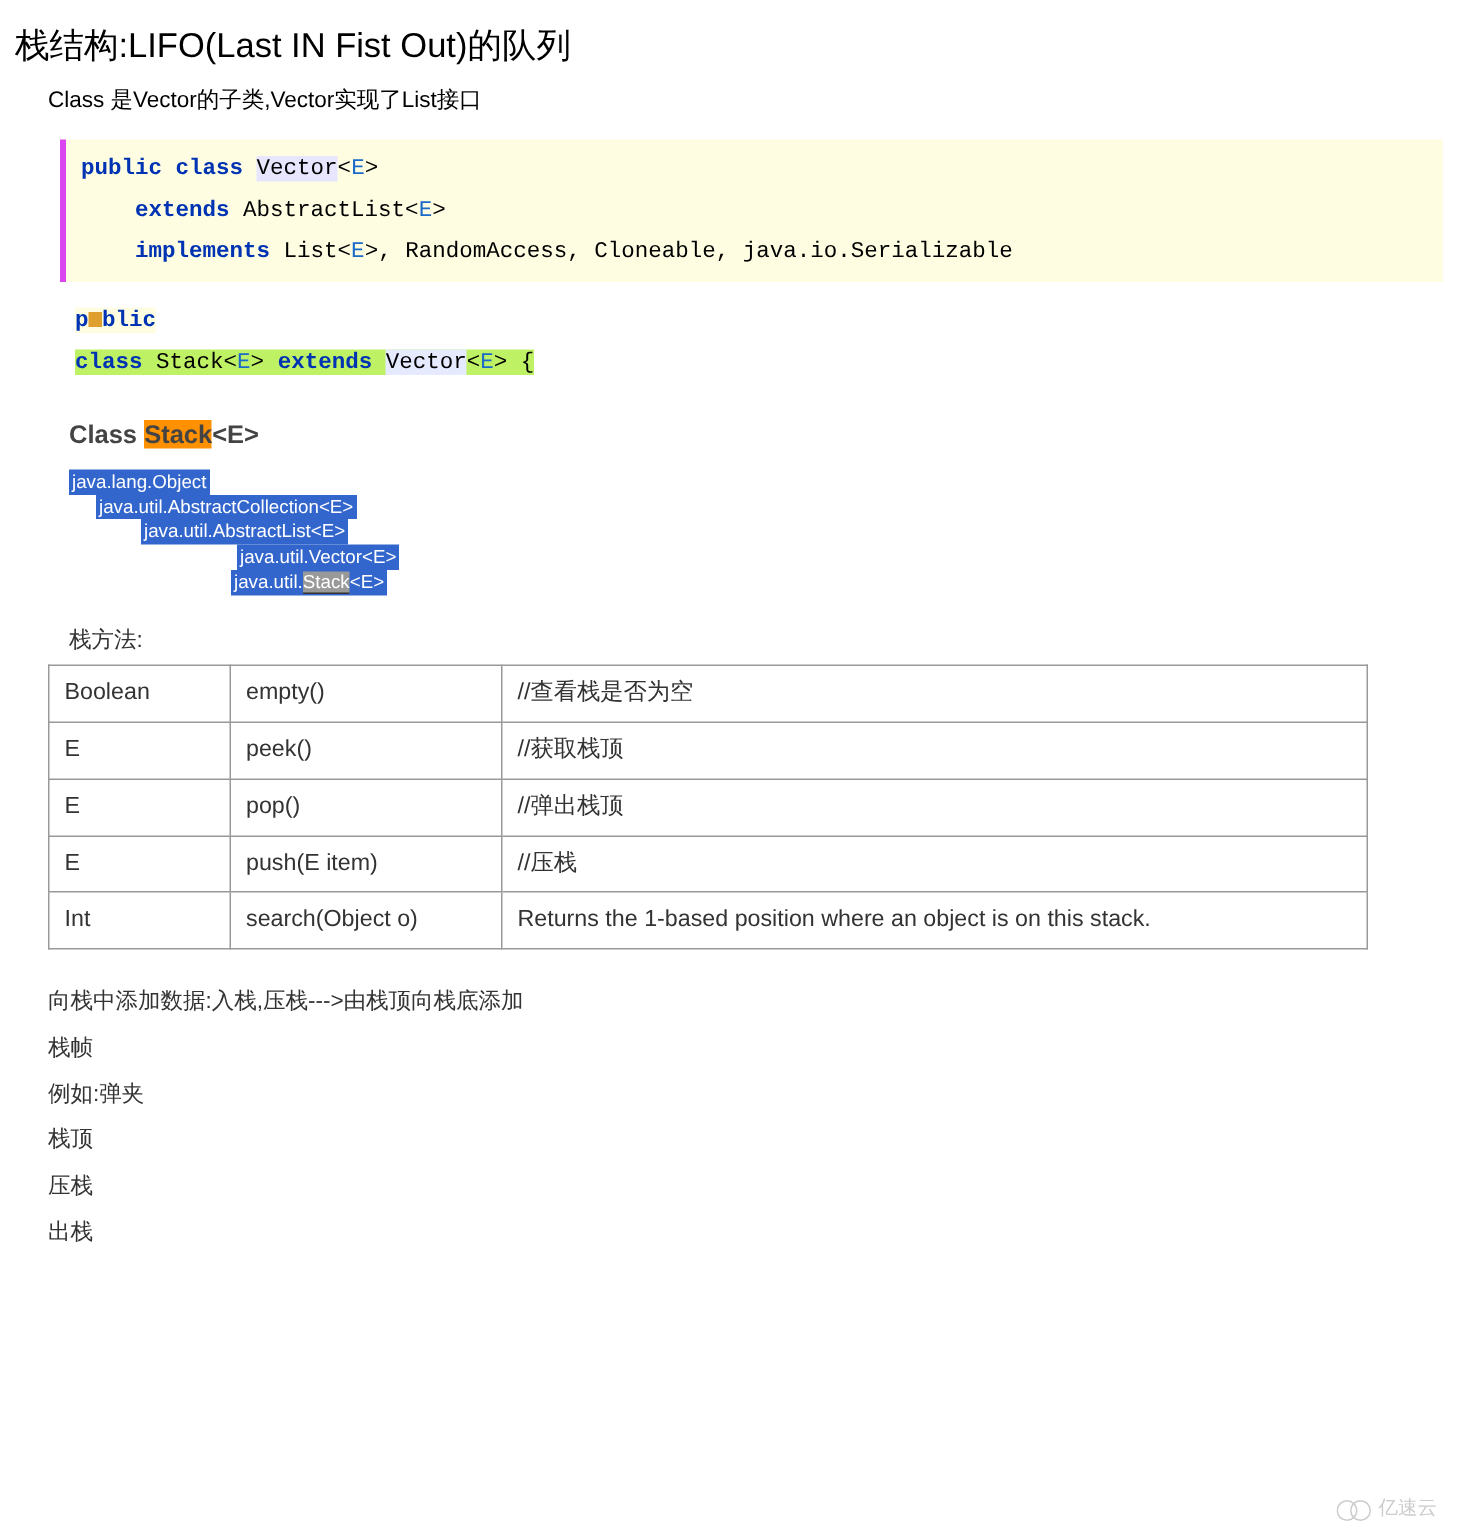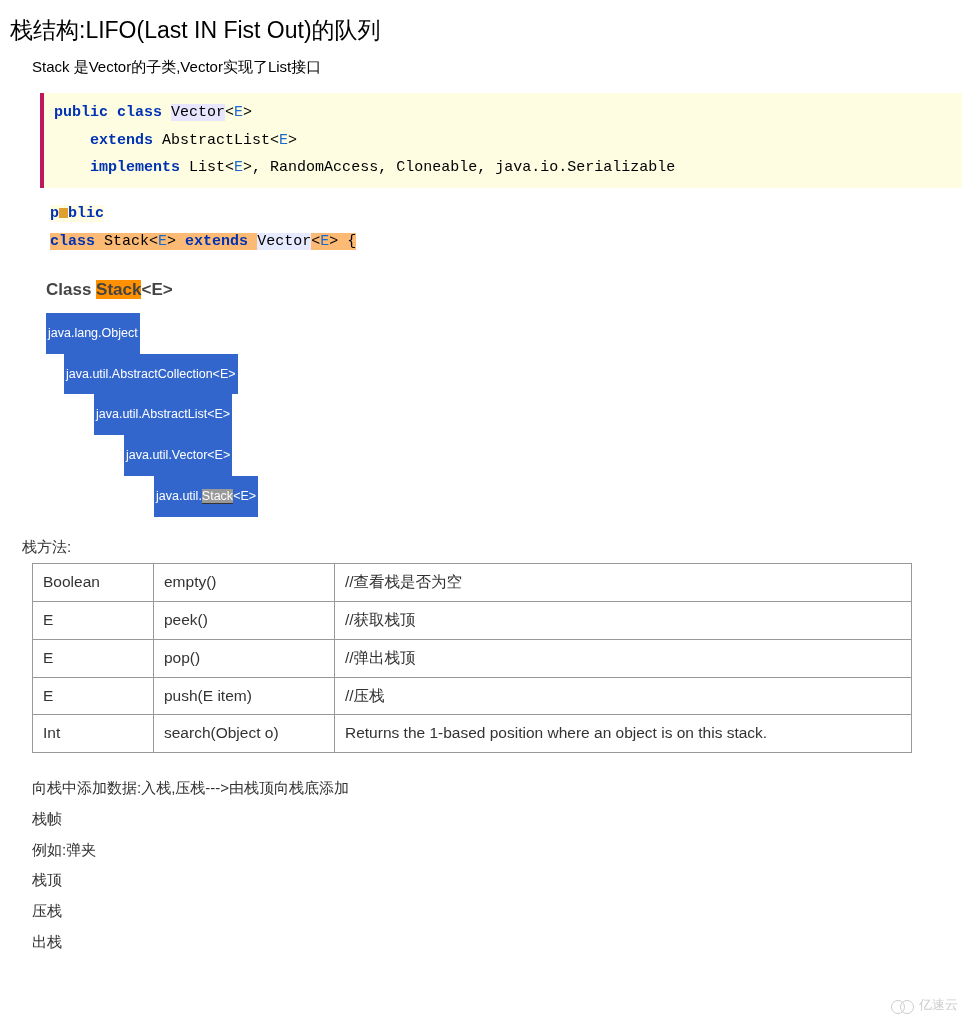--- a/index.html
+++ b/index.html
@@ -21,21 +21,21 @@
       font-size: 15px;
       color: #000;
       margin: 0 0 14px 22px;
     }
     .code-block {
       font-family: Consolas, "Courier New", monospace;
       font-size: 15px;
       background: #FEFDE2;
       padding: 6px 10px 6px 10px;
       margin: 0 0 0 30px;
-      border-left: 4px solid #be185d;
+      border-left: 4px solid #d946ef;
       line-height: 1.85;
       white-space: pre;
       color: #000;
     }
     .code-block2 {
       font-family: Consolas, "Courier New", monospace;
       font-size: 15px;
       padding: 6px 10px 6px 10px;
       margin: 6px 0 8px 30px;
       line-height: 1.85;
@@ -59,31 +59,31 @@
     }
     .hierarchy {
       margin: 0 0 18px 36px;
       font-size: 12.5px;
       line-height: 1.35;
     }
     .hierarchy div {
       display: inline-block;
       background: #3366cc;
       color: #fff;
-      padding: 12px 2px;
+      padding: 0 2px;
     }
     .hierarchy .h1 { margin-left: 0; }
     .hierarchy .h2 { margin-left: 18px; }
     .hierarchy .h3 { margin-left: 48px; }
-    .hierarchy .h4 { margin-left: 78px; }
+    .hierarchy .h4 { margin-left: 112px; }
     .hierarchy .h5 { margin-left: 108px; }
     .hierarchy .stack-hl2 { background: #999; color:#fff; border-bottom:1px solid #333;}
     .label {
       font-size: 15px;
-      margin: 4px 0 4px 12px;
+      margin: 4px 0 4px 36px;
     }
     table {
       border-collapse: collapse;
       margin: 4px 0 20px 22px;
       width: 880px;
     }
     td {
       border: 1px solid #999;
       padding: 6px 10px;
       font-size: 15.5px;
@@ -116,28 +116,28 @@
     .watermark .c1{left:0;top:3px;}
     .watermark .c2{left:9px;top:3px;}
     .bookmark-icon{
       display:inline-block;width:9px;height:10px;background:#e0a030;vertical-align:middle;
     }
   </style>
 </head>
 <body>
 
 <div class="heading">栈结构:LIFO(Last IN Fist Out)的队列</div>
-<div class="subheading">Stack 是Vector的子类,Vector实现了List接口</div>
+<div class="subheading">Class 是Vector的子类,Vector实现了List接口</div>
 
 <div class="code-block"><span class="kw">public</span> <span class="kw">class</span> <span class="hl">Vector</span>&lt;<span class="gen">E</span>&gt;
     <span class="kw">extends</span> <span>AbstractList</span>&lt;<span class="gen">E</span>&gt;
     <span class="kw">implements</span> <span>List</span>&lt;<span class="gen">E</span>&gt;<span>, RandomAccess, Cloneable, java.io.Serializable</span></div>
 
 <div class="code-block2"><span style="background:#FEFDE2;"><span class="kw">p</span><span class="bookmark-icon"></span><span class="kw">blic</span></span>
-<span style="background:#fdba74;"><span class="kw">class</span> <span>Stack</span>&lt;<span class="gen">E</span>&gt; <span class="kw">extends</span> <span class="hl2">Vector</span>&lt;<span class="gen">E</span>&gt;<span> {</span></span></div>
+<span style="background:#bef264;"><span class="kw">class</span> <span>Stack</span>&lt;<span class="gen">E</span>&gt; <span class="kw">extends</span> <span class="hl2">Vector</span>&lt;<span class="gen">E</span>&gt;<span> {</span></span></div>
 
 <div class="class-title"><span>Class </span><span class="stack-hl">Stack</span><span>&lt;E&gt;</span></div>
 
 <div class="hierarchy">
   <div class="h1">java.lang.Object</div><br>
   <div class="h2">java.util.AbstractCollection&lt;E&gt;</div><br>
   <div class="h3">java.util.AbstractList&lt;E&gt;</div><br>
   <div class="h4">java.util.Vector&lt;E&gt;</div><br>
   <div class="h5"><span>java.util.</span><span class="stack-hl2">Stack</span><span>&lt;E&gt;</span></div>
 </div>

